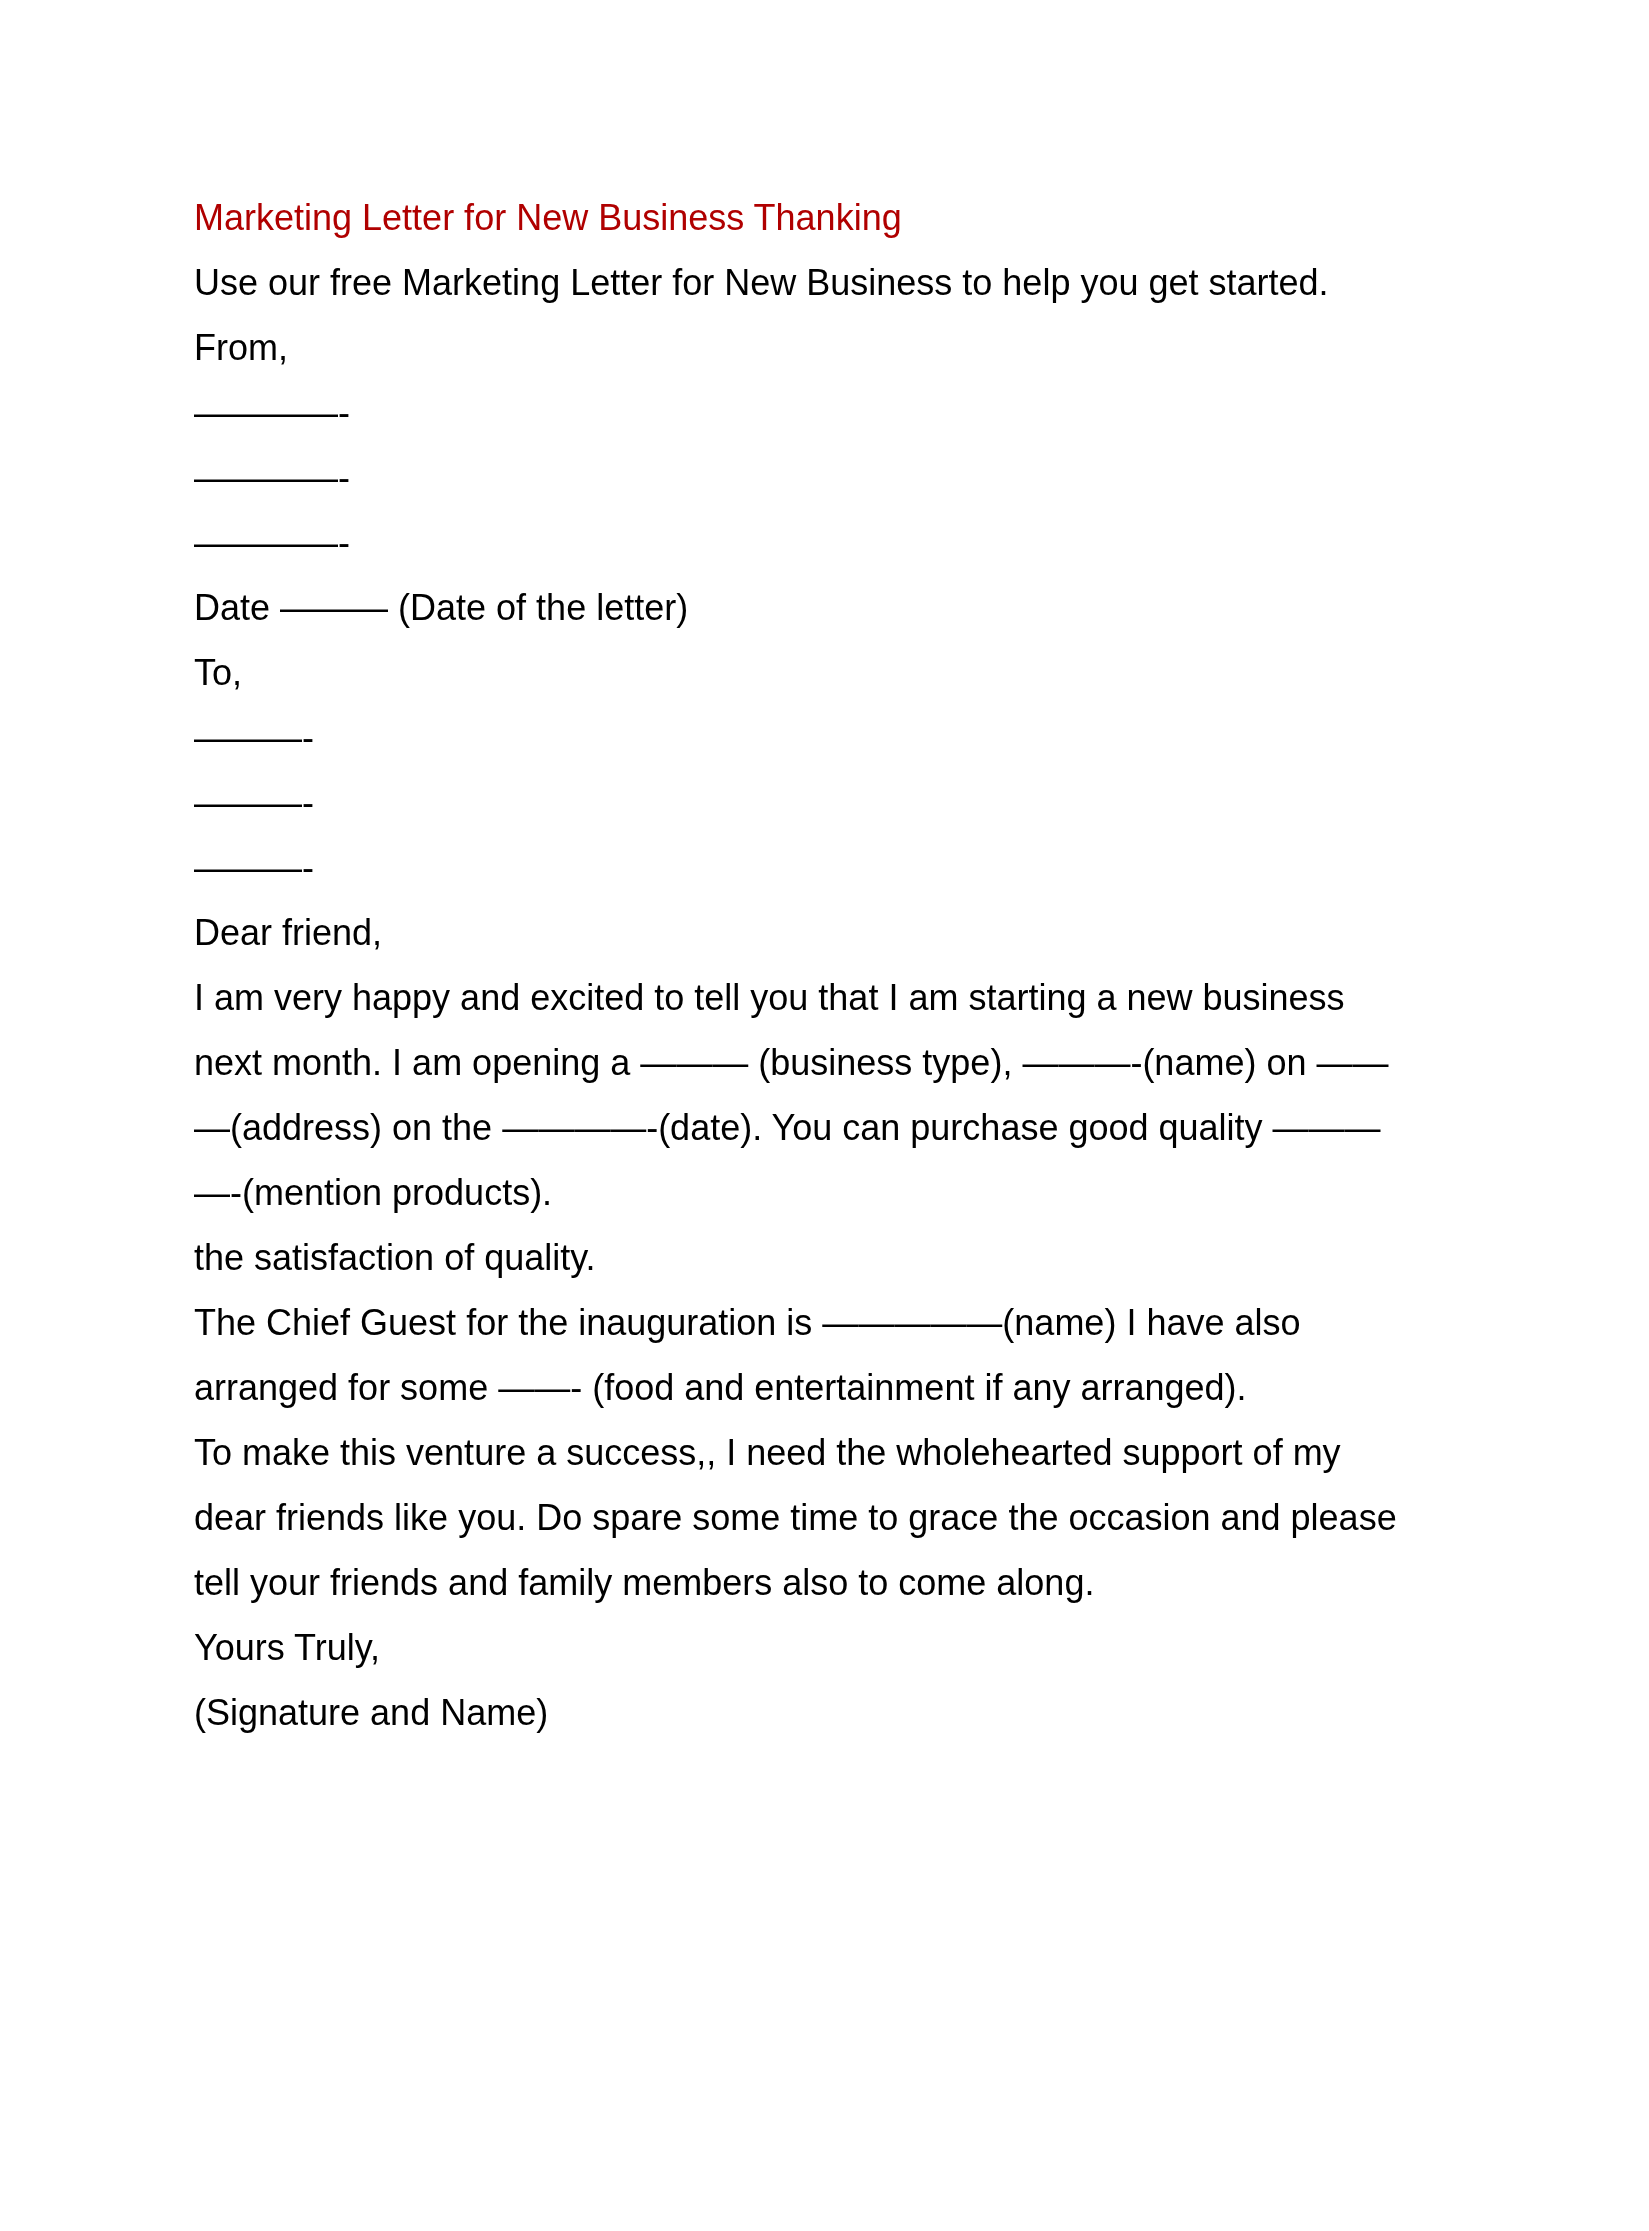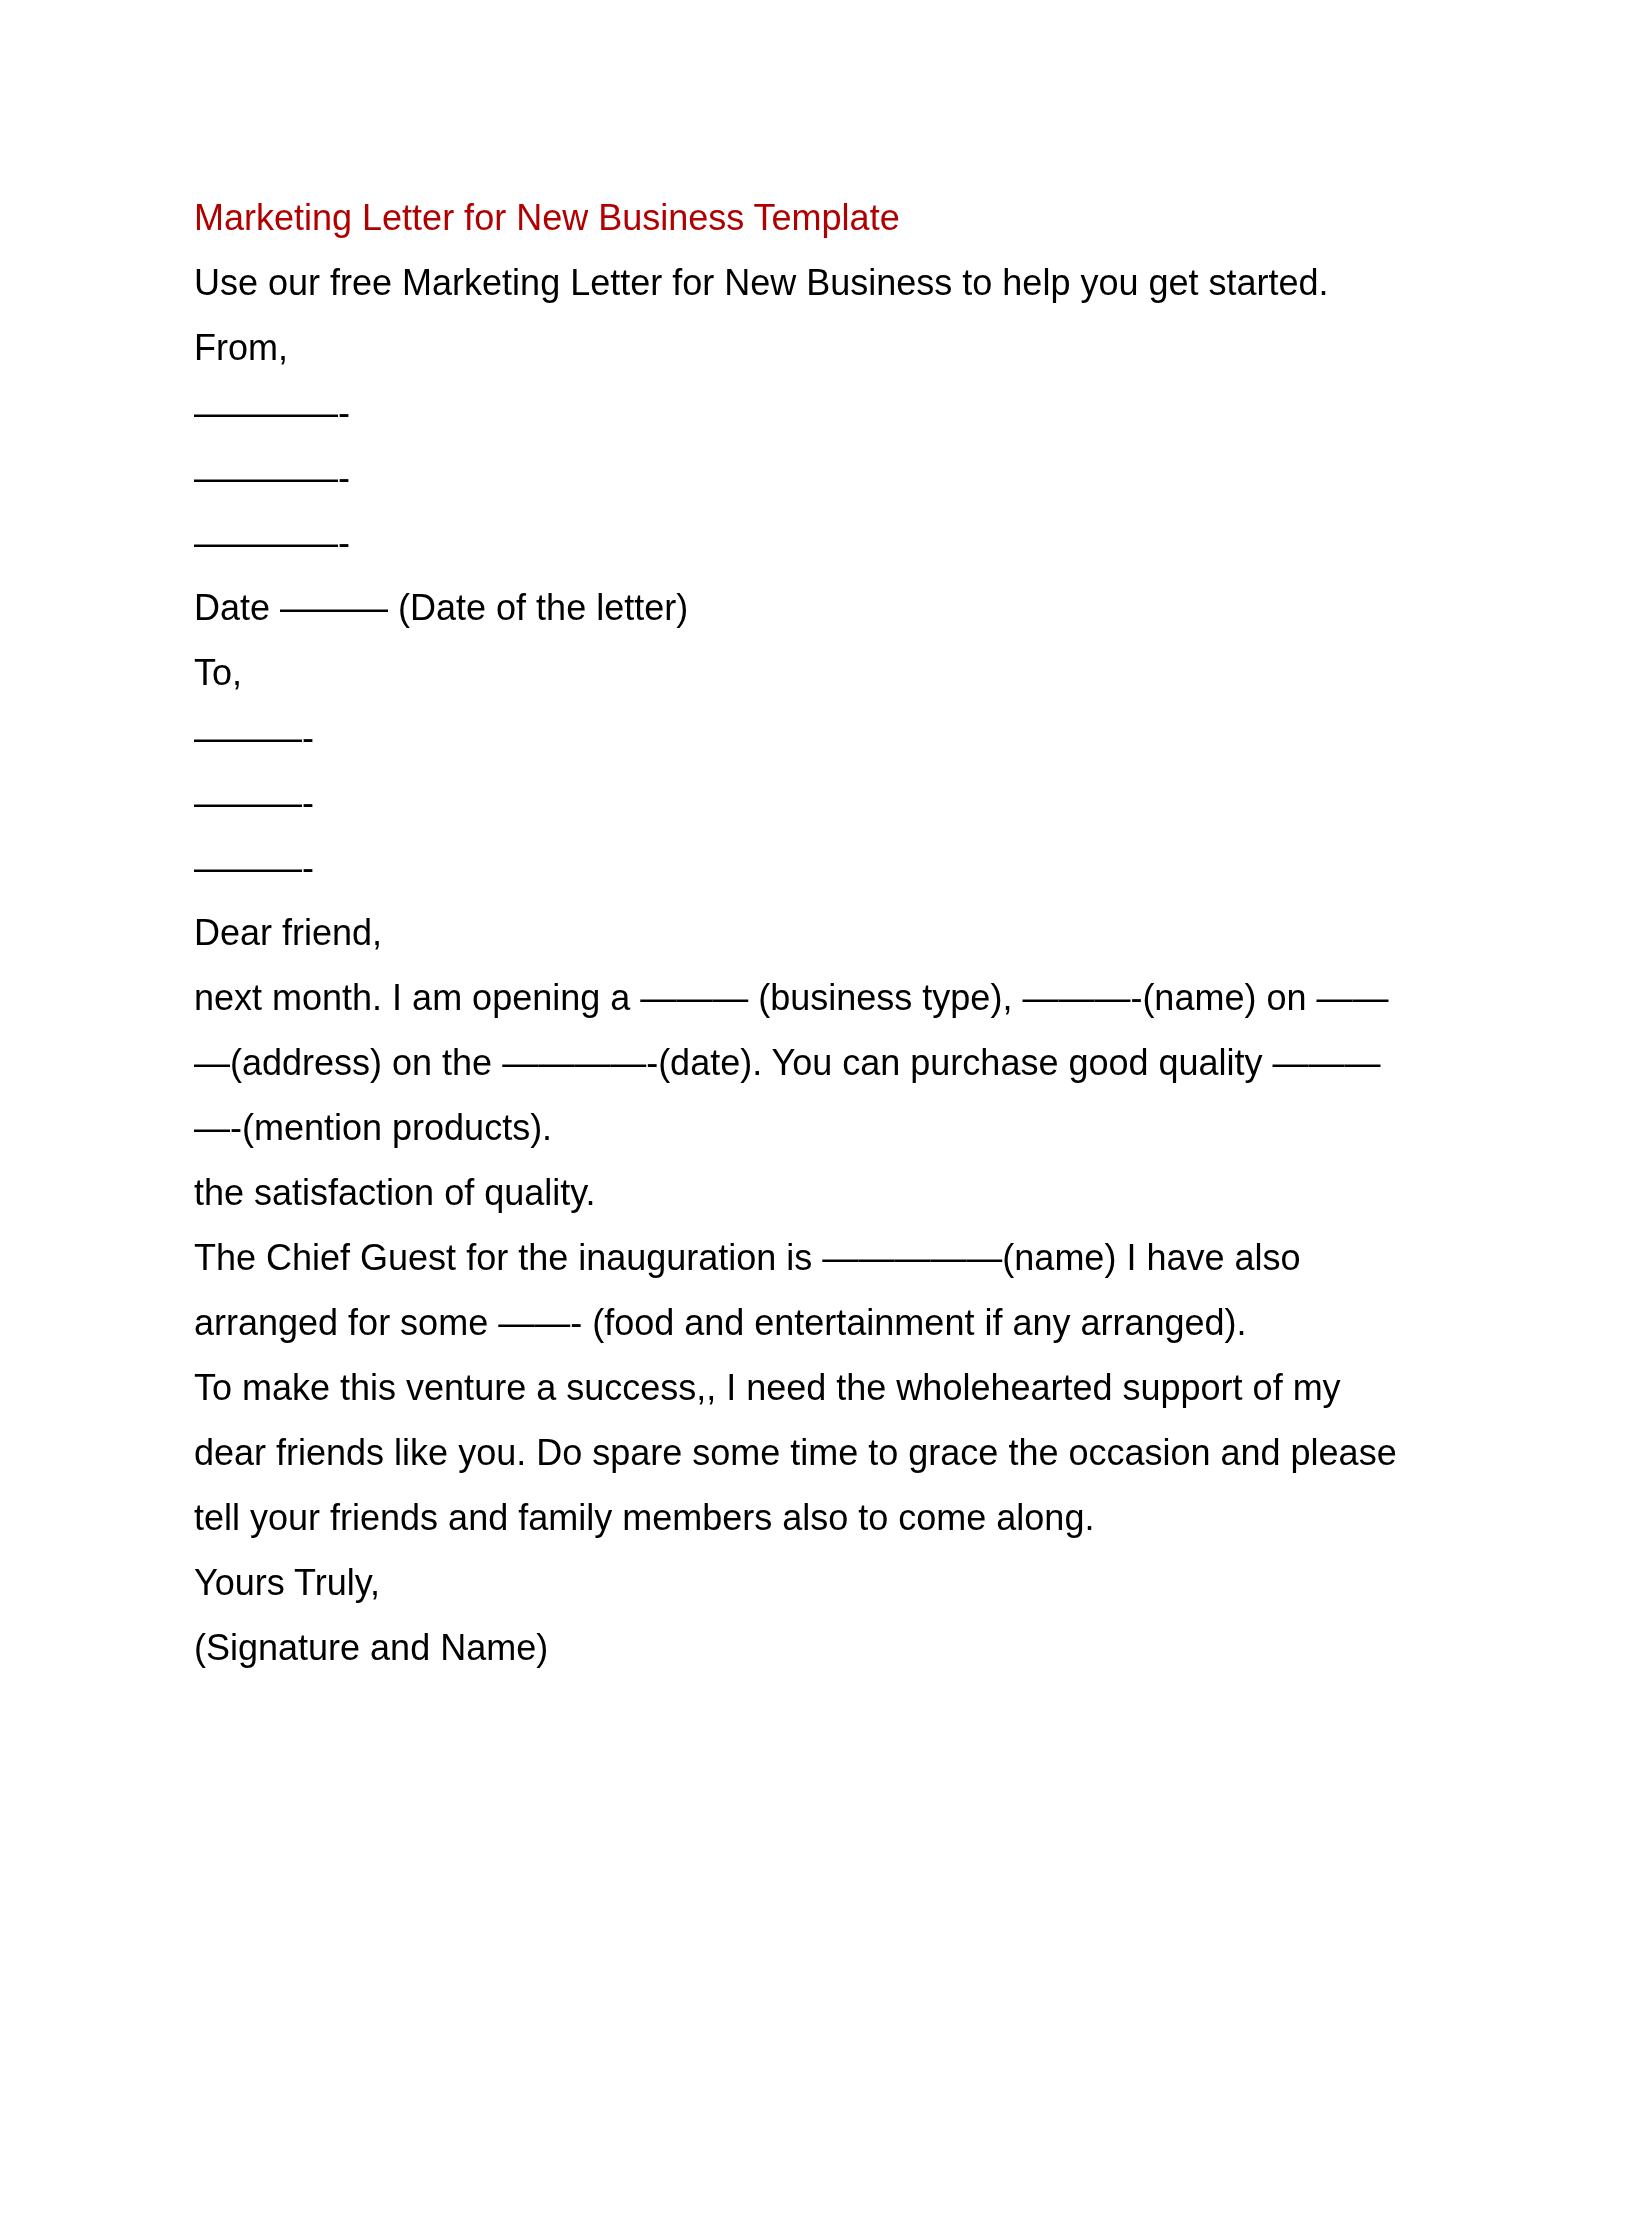--- a/index.html
+++ b/index.html
@@ -29,32 +29,33 @@
     height: 65px;
   }
   .title {
     color: #b00000;
   }
 </style>
 </head>
 <body>
 
 <div class="page">
-  <span class="line title">Marketing Letter for New Business Template</span>
+  <span class="line title">Marketing Letter for New Business Thanking</span>
   <span class="line">Use our free Marketing Letter for New Business to help you get started.</span>
   <span class="line">From,</span>
   <span class="line">————-</span>
   <span class="line">————-</span>
   <span class="line">————-</span>
   <span class="line">Date ——— (Date of the letter)</span>
   <span class="line">To,</span>
   <span class="line">———-</span>
   <span class="line">———-</span>
   <span class="line">———-</span>
   <span class="line">Dear friend,</span>
+  <span class="line">I am very happy and excited to tell you that I am starting a new business</span>
   <span class="line">next month. I am opening a ——— (business type), ———-(name) on ——</span>
   <span class="line">—(address) on the ————-(date). You can purchase good quality ———</span>
   <span class="line">—-(mention products).</span>
   <span class="line">the satisfaction of quality.</span>
   <span class="line">The Chief Guest for the inauguration is —————(name) I have also</span>
   <span class="line">arranged for some ——- (food and entertainment if any arranged).</span>
   <span class="line">To make this venture a success,, I need the wholehearted support of my</span>
   <span class="line">dear friends like you. Do spare some time to grace the occasion and please</span>
   <span class="line">tell your friends and family members also to come along.</span>
   <span class="line">Yours Truly,</span>

